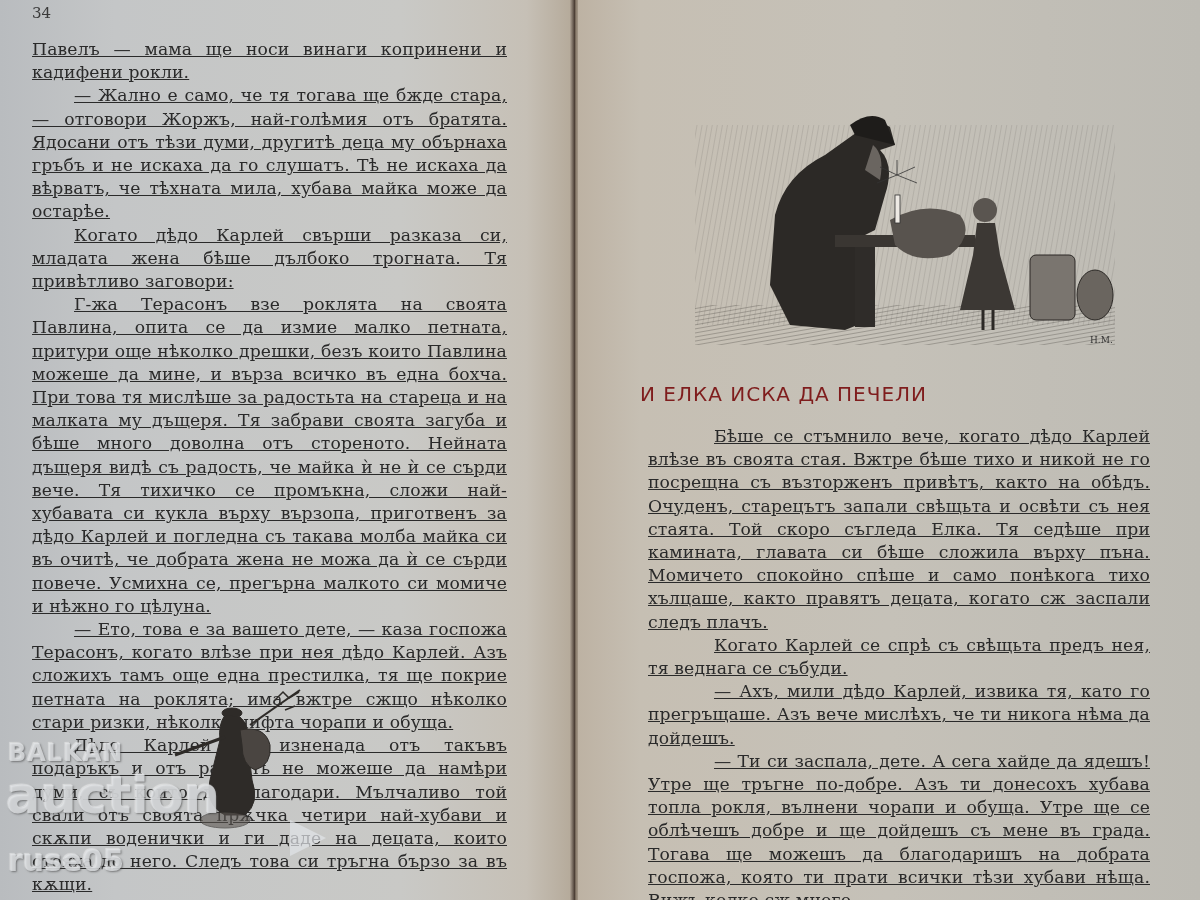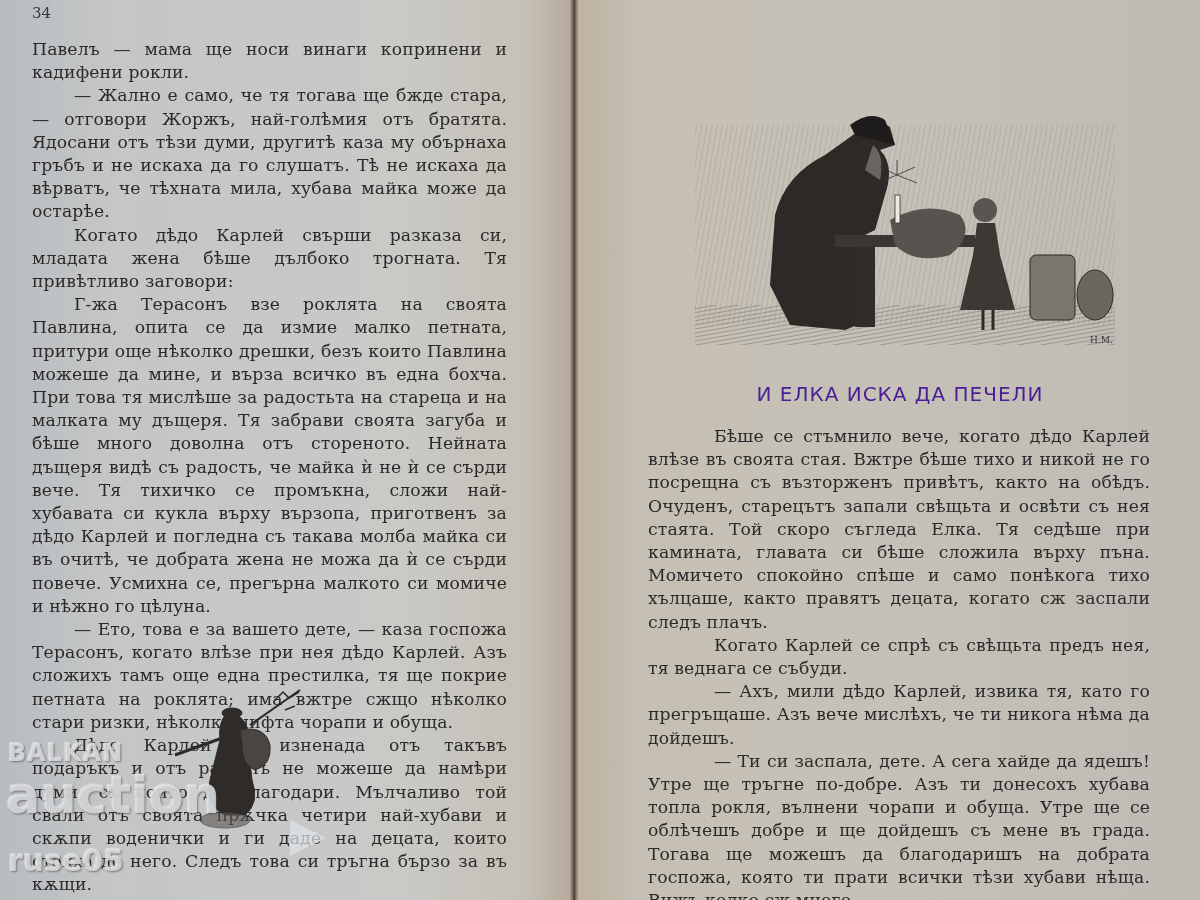--- a/index.html
+++ b/index.html
@@ -6,48 +6,48 @@
   body{width:1200px;height:900px;overflow:hidden;background:#9a9a96;font-family:"DejaVu Serif","Liberation Serif",serif;}
   .spread{position:relative;width:1200px;height:732px;}
   .page-left{position:absolute;left:0;top:0;width:572px;height:900px;
     background:linear-gradient(90deg,#b9bcbf 0%,#c4c6c7 20%,#c9c9c6 70%,#c6c0b6 92%,#b5aa9a 100%);}
   .page-right{position:absolute;left:578px;top:0;width:622px;height:900px;
     background:linear-gradient(90deg,#bdb2a3 0%,#c6bfb3 10%,#c5c1b8 50%,#bdbbb4 100%);}
   .gutter{position:absolute;left:570px;top:0;width:10px;height:900px;
     background:linear-gradient(90deg,#b1a597 0%,#4d4037 45%,#8b7d6d 60%,#bbb0a2 100%);}
   .page-number{position:absolute;left:32px;top:4px;font-size:15px;color:#3a3a3a;}
   .text-block{position:absolute;color:#2a2a2a;font-size:17.2px;line-height:23.2px;letter-spacing:0.15px;}
-  .text-block p{margin:0;text-align:justify;text-align-last:left;}
+  .text-block p{margin:0;text-align:justify;text-align-last:left;text-decoration:underline;}
   .left-text{left:32px;top:38px;width:475px;}
   .right-text{left:648px;top:425px;width:502px;}
   .indent{text-indent:42px;}
   .indent-big{text-indent:66px;}
-  .chapter-title{position:absolute;left:640px;top:382px;width:520px;text-align:center;
-    font-family:"DejaVu Sans","Liberation Sans",sans-serif;font-size:20px;letter-spacing:1px;color:#4c1d95;}
+  .chapter-title{position:absolute;left:640px;top:382px;width:520px;
+    font-family:"DejaVu Sans","Liberation Sans",sans-serif;font-size:20px;letter-spacing:1px;color:#7f1d1d;}
   .illustration{position:absolute;left:695px;top:105px;width:420px;height:250px;}
   .vignette{position:absolute;left:170px;top:685px;width:140px;height:150px;}
   .watermark{position:absolute;left:8px;top:740px;color:rgba(230,232,235,0.75);
     font-family:"DejaVu Sans","Liberation Sans",sans-serif;font-weight:bold;
     text-shadow:1px 1px 2px rgba(60,60,60,0.55), -1px -1px 1px rgba(255,255,255,0.5);}
   .wm-brand{font-size:24px;letter-spacing:1px;line-height:26px;}
   .wm-main{font-size:51px;line-height:60px;margin-left:-2px;}
   .wm-user{font-size:30px;line-height:40px;margin-top:15px;}
   .wm-arrow{position:absolute;left:290px;top:820px;width:0;height:0;border-top:18px solid transparent;
     border-bottom:18px solid transparent;border-left:36px solid rgba(225,228,232,0.7);}
 </style>
 </head>
 <body>
 
 <div class="spread">
 
   <div class="page-left">
     <div class="page-number">34</div>
     <div class="text-block left-text">
       <p>Павелъ — мама ще носи винаги копринени и кадифени рокли.</p>
-      <p class="indent">— Жално е само, че тя тогава ще бжде стара, — отговори Жоржъ, най-голѣмия отъ братята. Ядосани отъ тѣзи думи, другитѣ каза му обърнаха гръбъ и не искаха да го слушатъ. Тѣ не искаха да вѣрватъ, че тѣхната мила, хубава майка може да остарѣе.</p>
+      <p class="indent">— Жално е само, че тя тогава ще бжде стара, — отговори Жоржъ, най-голѣмия отъ братята. Ядосани отъ тѣзи думи, другитѣ деца му обърнаха гръбъ и не искаха да го слушатъ. Тѣ не искаха да вѣрватъ, че тѣхната мила, хубава майка може да остарѣе.</p>
       <p class="indent">Когато дѣдо Карлей свърши разказа си, младата жена бѣше дълбоко трогната. Тя привѣтливо заговори:</p>
       <p class="indent">Г-жа Терасонъ взе роклята на своята Павлина, опита се да измие малко петната, притури още нѣколко дрешки, безъ които Павлина можеше да мине, и върза всичко въ една бохча. При това тя мислѣше за радостьта на стареца и на малката му дъщеря. Тя забрави своята загуба и бѣше много доволна отъ стореното. Нейната дъщеря видѣ съ радость, че майка ѝ не ѝ се сърди вече. Тя тихичко се промъкна, сложи най-хубавата си кукла върху вързопа, приготвенъ за дѣдо Карлей и погледна съ такава молба майка си въ очитѣ, че добрата жена не можа да ѝ се сърди повече. Усмихна се, прегърна малкото си момиче и нѣжно го цѣлуна.</p>
       <p class="indent">— Ето, това е за вашето дете, — каза госпожа Терасонъ, когато влѣзе при нея дѣдо Карлей. Азъ сложихъ тамъ още една престилка, тя ще покрие петната на роклята; има вжтре сжщо нѣколко стари ризки, нѣколко чифта чорапи и обуща.</p>
       <p class="indent">Дѣдо Карлей се изненада отъ такъвъ подаръкъ и отъ радость не можеше да намѣри думи, съ които да благодари. Мълчаливо той свали отъ своята прѫчка четири най-хубави и скѫпи воденички и ги даде на децата, които стояха до него. Следъ това си тръгна бързо за въ кѫщи.</p>
     </div>
 
     <svg class="vignette" viewBox="0 0 140 150">
       <g fill="#2e2b28" stroke="#2e2b28">
         <ellipse cx="62" cy="28" rx="10" ry="5"></ellipse>
         <path d="M55 30 Q48 40 50 55 L40 95 Q35 120 55 130 L75 130 Q90 118 82 95 L78 60 Q80 40 70 32 Z"></path>

